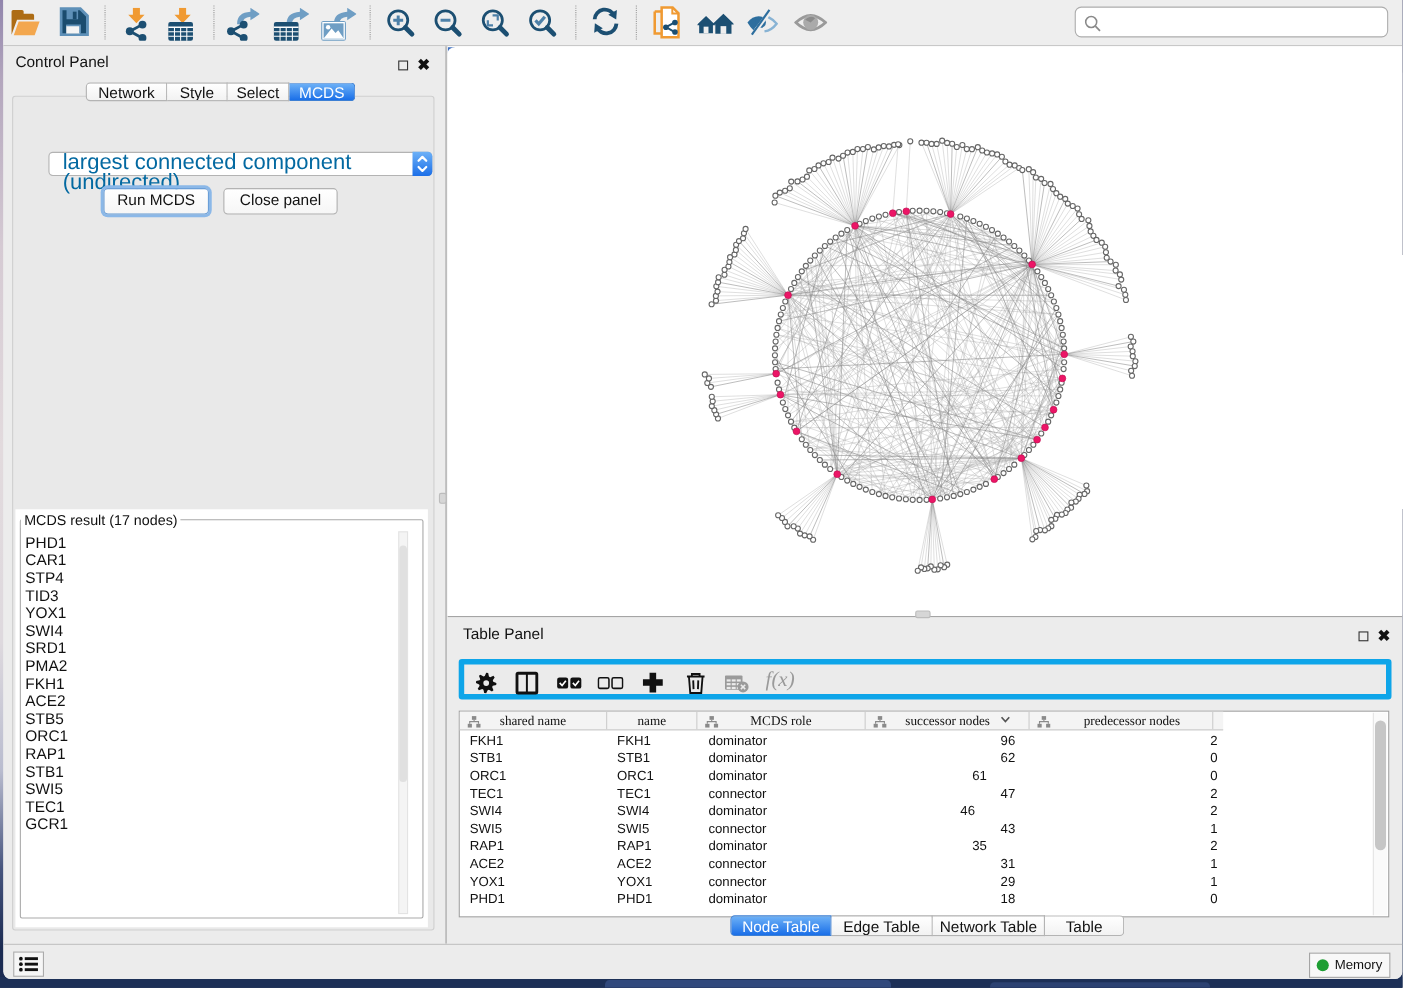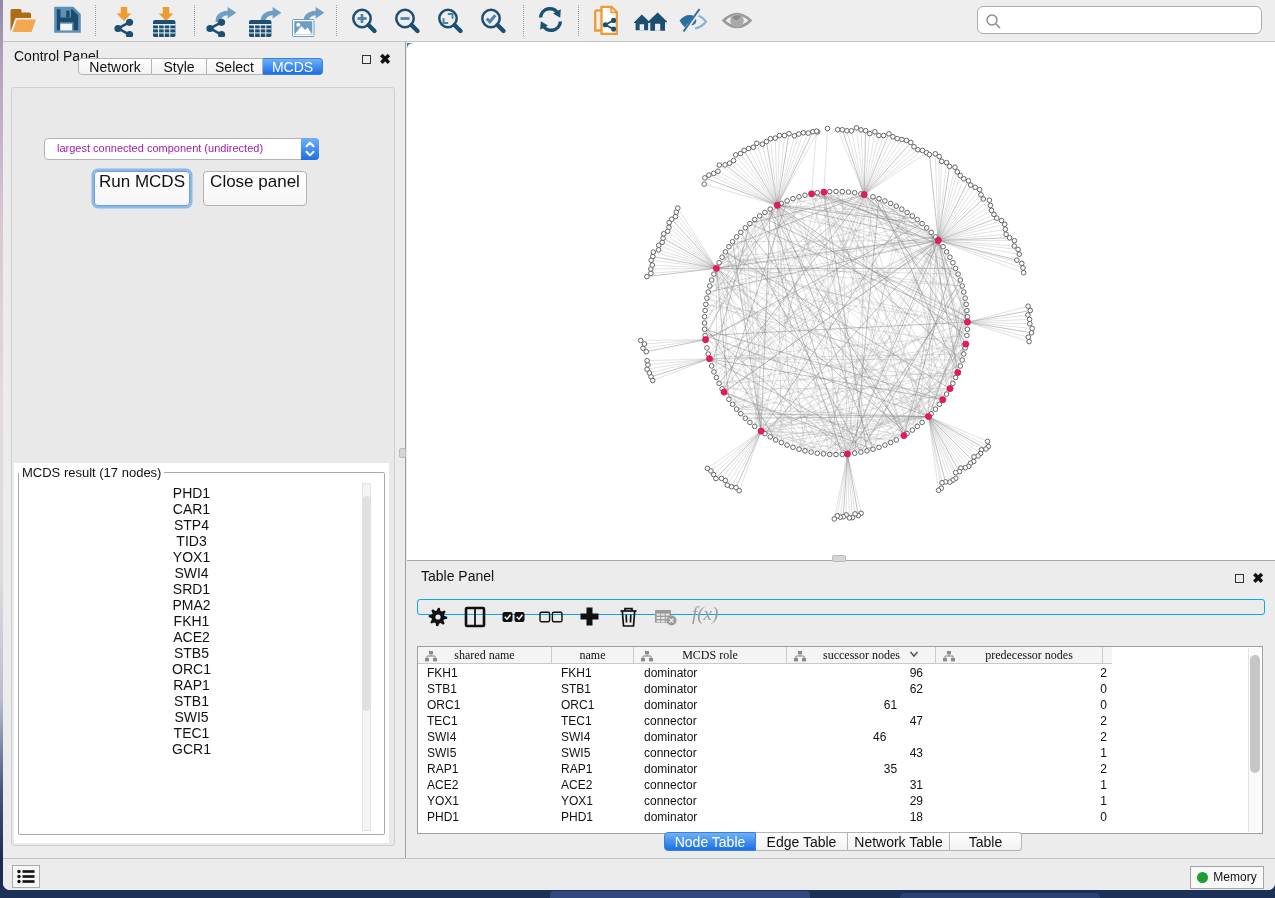--- a/index.html
+++ b/index.html
@@ -30,57 +30,57 @@
 .paneicons { position:absolute; right:8px; top:9px; font-size:12px; color:#222; letter-spacing:6px;}
 .floatbox{display:inline-block;width:9px;height:9px;border:1.4px solid #333;vertical-align:middle;margin-right:8px;}
 .closex{font-weight:bold;font-size:14px;color:#111;vertical-align:middle;}
 
 .tabstrip { position:absolute; display:flex; z-index:3; }
 .tabstrip .tab { height:17px; line-height:17px; text-align:center; font-size:14px;
   background:linear-gradient(#ffffff,#f2f2f2); color:#111; border:1px solid #b4b4b4; border-left:none; white-space:nowrap; overflow:hidden;}
 .tabstrip .tab:first-child { border-left:1px solid #b4b4b4; border-radius:4px 0 0 4px; }
 .tabstrip .tab:last-child { border-radius:0 4px 4px 0; }
 .tabstrip .tab.sel { background:linear-gradient(#6db1f7,#1a6fe8); color:#fff; border-color:#3c7fd4; }
-#cptabs { left:75px; top:16px; }
+#cptabs { left:75px; top:33px; }
 #cpcontent { position:absolute; left:8px; top:45px; right:10px; bottom:12px;
   background:#e9e9e9; border:1px solid #cfcfcf; border-radius:3px; }
 #optlabel { position:absolute; left:0; right:0; top:25px; text-align:center; font-size:14px; color:#111; }
-#optselect { position:absolute; left:32px; top:50px; width:275px; height:22px;
-  background:#fff; border:1px solid #b3b3b3; border-radius:4px; font-size:11px; line-height:18px;
-  padding-left:12px; color:#a21caf; }
+#optselect { position:absolute; left:32px; top:50px; width:349px; height:22px;
+  background:#fff; border:1px solid #b3b3b3; border-radius:4px; font-size:20px; line-height:18px;
+  padding-left:12px; color:#0369a1; }
 #optselect .spin { position:absolute; right:-1px; top:-1px; width:18px; height:22px;
   background:linear-gradient(#6db1f7,#1c6fe8); border-radius:0 4px 4px 0; }
-.btn { position:absolute; height:35px; background:linear-gradient(#ffffff,#f6f6f6); border:1px solid #b3b3b3;
-  border-radius:4px; font-size:17px; text-align:center; color:#111; line-height:19px; }
+.btn { position:absolute; height:24px; background:linear-gradient(#ffffff,#f6f6f6); border:1px solid #b3b3b3;
+  border-radius:4px; font-size:14px; text-align:center; color:#111; line-height:19px; }
 #runbtn { left:82px; top:83px; width:96px; box-shadow:0 0 0 2.5px #8bb8e8; border-color:#6b9fd8;}
 #closebtn { left:191px; top:83px; width:104px; }
 
 #mcdsbox { position:absolute; left:2px; top:375px; right:5px; bottom:2px; background:#fff; }
 #fieldset { position:absolute; left:4px; top:9px; right:4px; bottom:8px;
-  border:1px solid #a9a9a9; border-radius:2px;text-align:center; }
+  border:1px solid #a9a9a9; border-radius:2px; }
 #legend { position:absolute; left:0px; top:-8px; background:#fff; padding:0 3px; font-size:13px; color:#111; }
 #mcdslist { position:absolute; left:2px; top:12px; right:24px; bottom:2px; font-size:14px; line-height:16px;
   color:#111; padding-left:2px; overflow:hidden;}
 #mcdsscroll { position:absolute; right:13px; top:10px; width:9px; bottom:3px; background:#f4f4f4; border:1px solid #e3e3e3;}
 #mcdsscroll .thumb{position:absolute; left:0; right:0; top:12px; height:215px; background:#e0e0e0; border-radius:4px;}
 
 #vgrip { position:absolute; left:396px; top:448px; width:7px; height:10px; background:#d6d6d6; border:1px solid #bcbcbc; border-radius:2px; }
 #hgrip { position:absolute; left:829px; top:555px; width:14px; height:7px; background:#d6d6d6; border:1px solid #bcbcbc; border-radius:2px; z-index:5;}
 
 #netwin { position:absolute; left:404px; top:42px; right:0; height:518px; background:#fff; }
 #nettitle { position:absolute; left:0; top:2px; right:0; height:21px;
   background:linear-gradient(#f5f5f5,#d9d9d9); border-top:1px solid #eaeaea; border-bottom:1px solid #b7b7b7; }
 #nettitle .t { position:absolute; left:0; right:0; top:2px; text-align:center; font-size:12px; color:#333; padding-left:138px; }
 .tl { position:absolute; top:3px; width:12px; height:12px; border-radius:50%; }
 #netcanvas { position:absolute; left:0; top:24px; right:0; bottom:1px; background:#fff; overflow:hidden;}
 #netcanvas svg { position:absolute; left:0; top:0; }
 
 #tpanel { position:absolute; left:404px; top:560px; right:0; bottom:32px; background:#ececec; border-top:1px solid #a5a5a5;}
 #tpanel h3 { position:absolute; left:14px; top:7px; font-size:14px; font-weight:normal; color:#111; }
-#ttool { position:absolute; left:10px; top:38px; right:10px; height:16px; background:#ebebeb; border:1px solid #0ea5e9; border-radius:3px;}
+#ttool { position:absolute; left:10px; top:38px; right:10px; height:37px; background:#ebebeb; border:5px solid #0ea5e9; border-radius:3px;}
 #ttable { position:absolute; left:10px; top:85px; right:12px; height:188px; background:#fff; border:1px solid #9f9f9f; }
 #thead { position:absolute; left:0; top:0; width:694px; height:17px; background:#f4f4f4; border-bottom:1px solid #c9c9c9; font-size:12px; color:#111;}
 .hcol { position:absolute; top:0; height:16px; border-right:1px solid #cccccc; text-align:center; line-height:16px;font-family:Liberation Serif, serif;}
 #tbody { position:absolute; left:0; top:18px; right:0; bottom:0; font-size:12px; color:#111; }
 .trow { position:absolute; left:0; right:0; height:16px; line-height:16px; }
 .trow span { position:absolute; }
 #tscroll { position:absolute; right:1px; top:1px; width:13px; bottom:1px; background:#fafafa; border-left:1px solid #e4e4e4;}
 #tscroll .thumb { position:absolute; left:1px; right:1px; top:7px; height:118px; background:#c6c6c6; border-radius:6px; }
 #ttabs { left:257px; top:271px; position:absolute; display:flex;}
 #ttabs .tab{height:19px; line-height:19px;}

